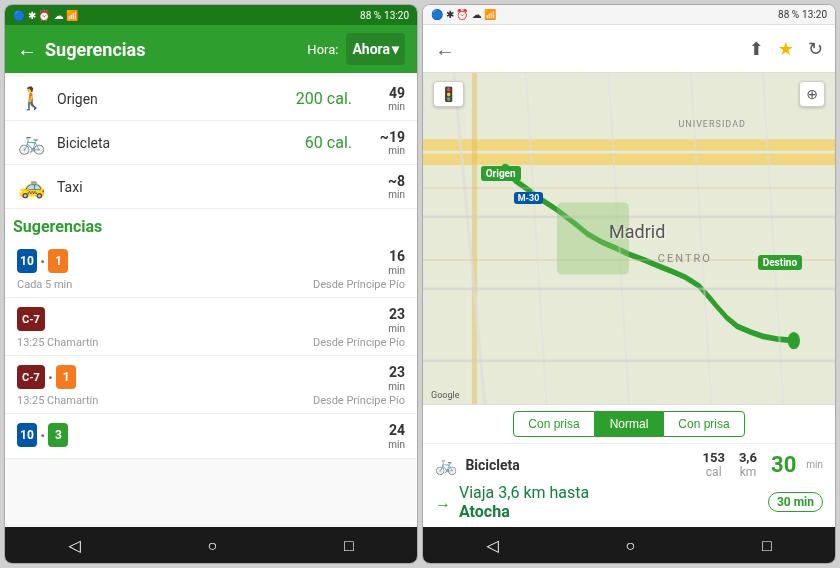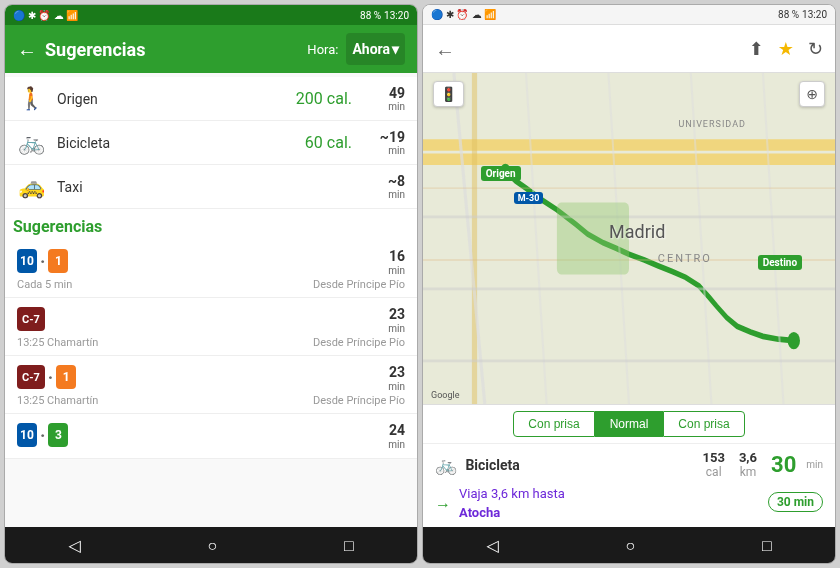--- a/index.html
+++ b/index.html
@@ -406,21 +406,21 @@
       font-size: 22px;
       font-weight: bold;
       color: #2e9e2e;
     }
     .trip-info-row {
       display: flex;
       align-items: center;
       gap: 8px;
     }
     .trip-arrow { color: #2e9e2e; font-size: 16px; }
-    .trip-text { font-size: 13px; color: #6d28d9; flex: 1; }
+    .trip-text { font-size: 16px; color: #15803d; flex: 1; }
     .trip-time-pill {
       background: #fff;
       border: 1px solid #2e9e2e;
       color: #2e9e2e;
       font-size: 12px;
       font-weight: bold;
       padding: 2px 8px;
       border-radius: 12px;
     }
     .divider-dot {

